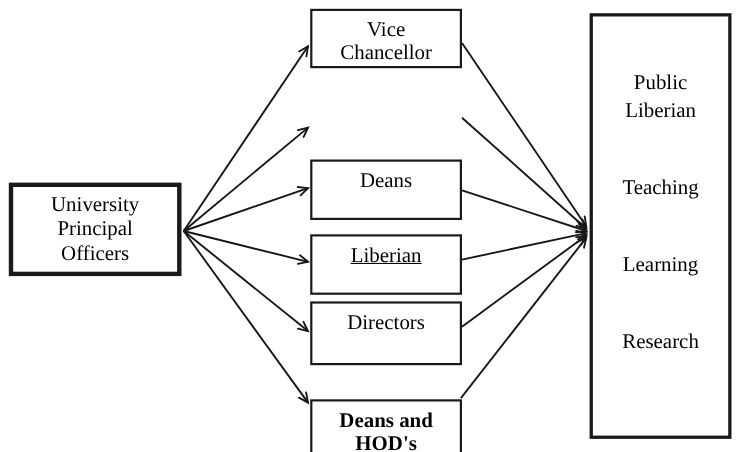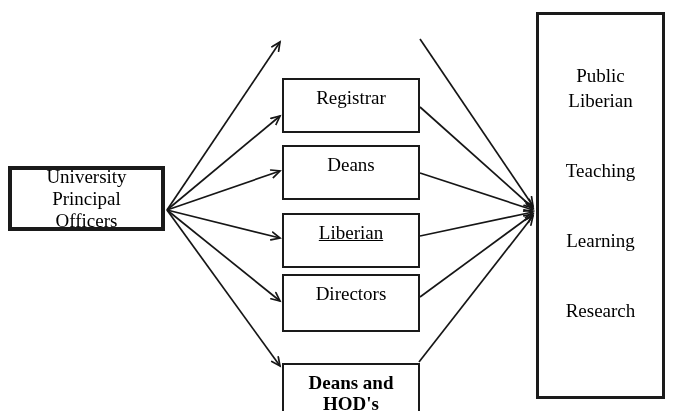--- a/index.html
+++ b/index.html
@@ -24,21 +24,21 @@
     border: 2px solid #1a1a1a;
     box-sizing: border-box;
     text-align: center;
     font-size: 19px;
     line-height: 21px;
     white-space: pre-line;
     z-index: 1;
   }
   .left-box {
     left: 8px; top: 166px;
-    width: 157px; height: 65px;
+    width: 157px; height: 85px;
     border-width: 4px;
     display: flex;
     align-items: center;
     justify-content: center;
     line-height: 22px;
   }
   .mid-box {
     left: 282px;
     width: 138px;
     padding-top: 7px;
@@ -85,22 +85,23 @@
       <line x1="420" y1="236" x2="533" y2="212" marker-end="url(#ah)"></line>
       <line x1="420" y1="297" x2="533" y2="214" marker-end="url(#ah)"></line>
       <line x1="419" y1="362" x2="533" y2="216" marker-end="url(#ah)"></line>
     </g>
   </svg>
 
   <div class="box left-box">University
 Principal
 Officers</div>
 
+  <div class="box mid-box" style="top:8px;   height:54px;">Vice
+Chancellor</div>
 
-  <div class="box mid-box" style="top:78px;  height:55px;">Registrar</div>
 
   <div class="box mid-box" style="top:145px; height:55px;">Deans</div>
 
   <div class="box mid-box" style="top:213px; height:55px;text-decoration:underline;">Liberian</div>
 
   <div class="box mid-box" style="top:274px; height:58px;">Directors</div>
 
   <div class="box mid-box" style="top:363px; height:65px;font-weight:bold;">Deans and
 HOD's</div>
 

